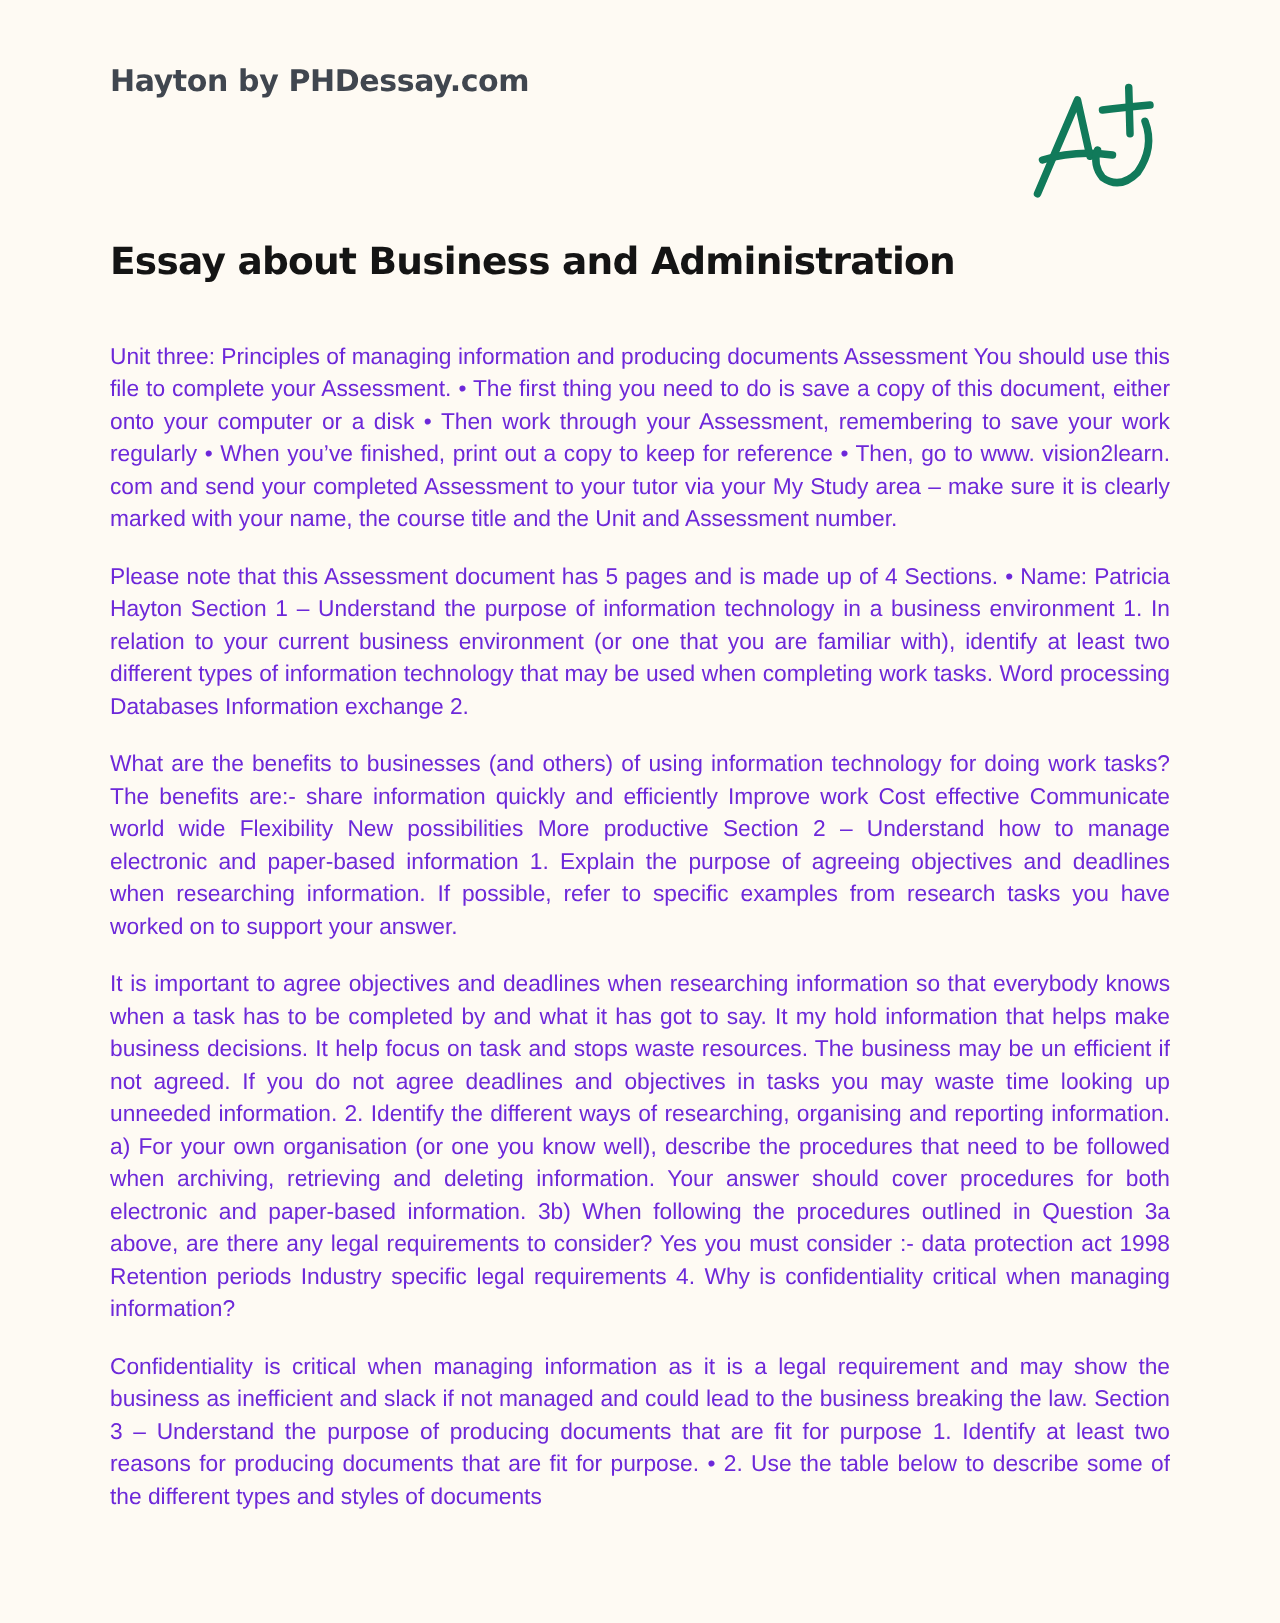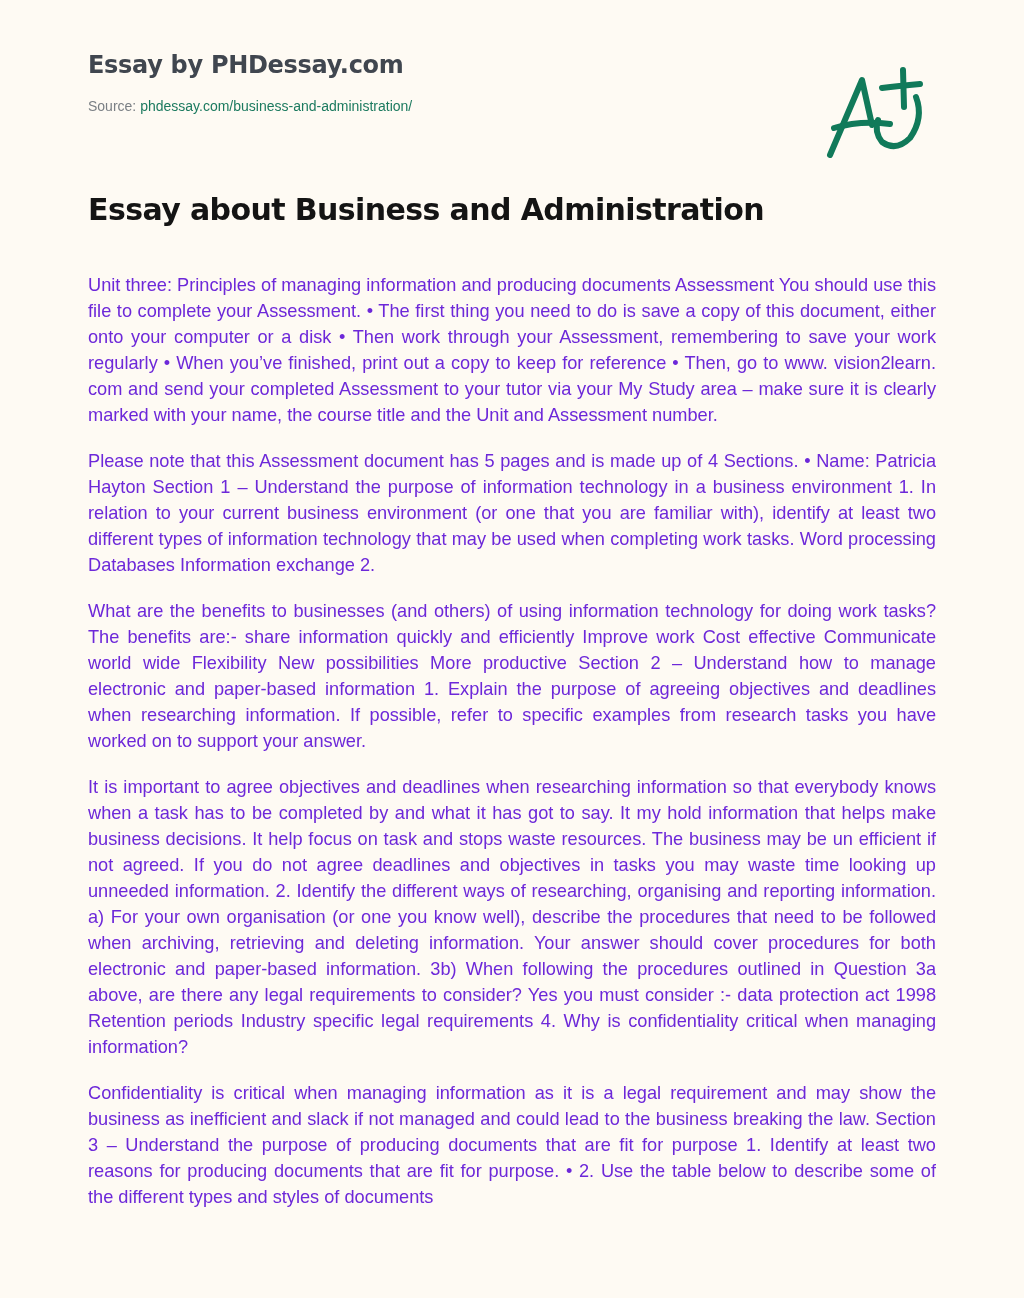--- a/index.html
+++ b/index.html
@@ -32,25 +32,21 @@
   .body-text p {
     margin: 0 0 20px 0;
     font-size: 18.2px; line-height: 26px; text-align: justify;
     color: #6d28d9;
   }
 </style>
 </head>
 <body>
 
 <div class="header">
-  <div class="brand">Essay by PHDessay.com</div>
-  <div class="source">
-    <span>Source:</span>
-    <a>phdessay.com/business-and-administration/</a>
-  </div>
+  <div class="brand">Hayton by PHDessay.com</div>
 </div>
 
 <div class="logo">
   <svg width="110" height="105" viewBox="0 0 110 105" fill="none" stroke="#117a5a" stroke-width="6" stroke-linecap="round" stroke-linejoin="round">
     <path d="M10 95 L42 20 L52 65"></path>
     <path d="M14 68 Q40 60 70 64"></path>
     <path d="M62 28 Q78 26 100 24"></path>
     <path d="M83 10 L84 47"></path>
     <path d="M96 37 Q104 58 90 78 Q76 92 62 82 Q54 72 58 60"></path>
   </svg>

